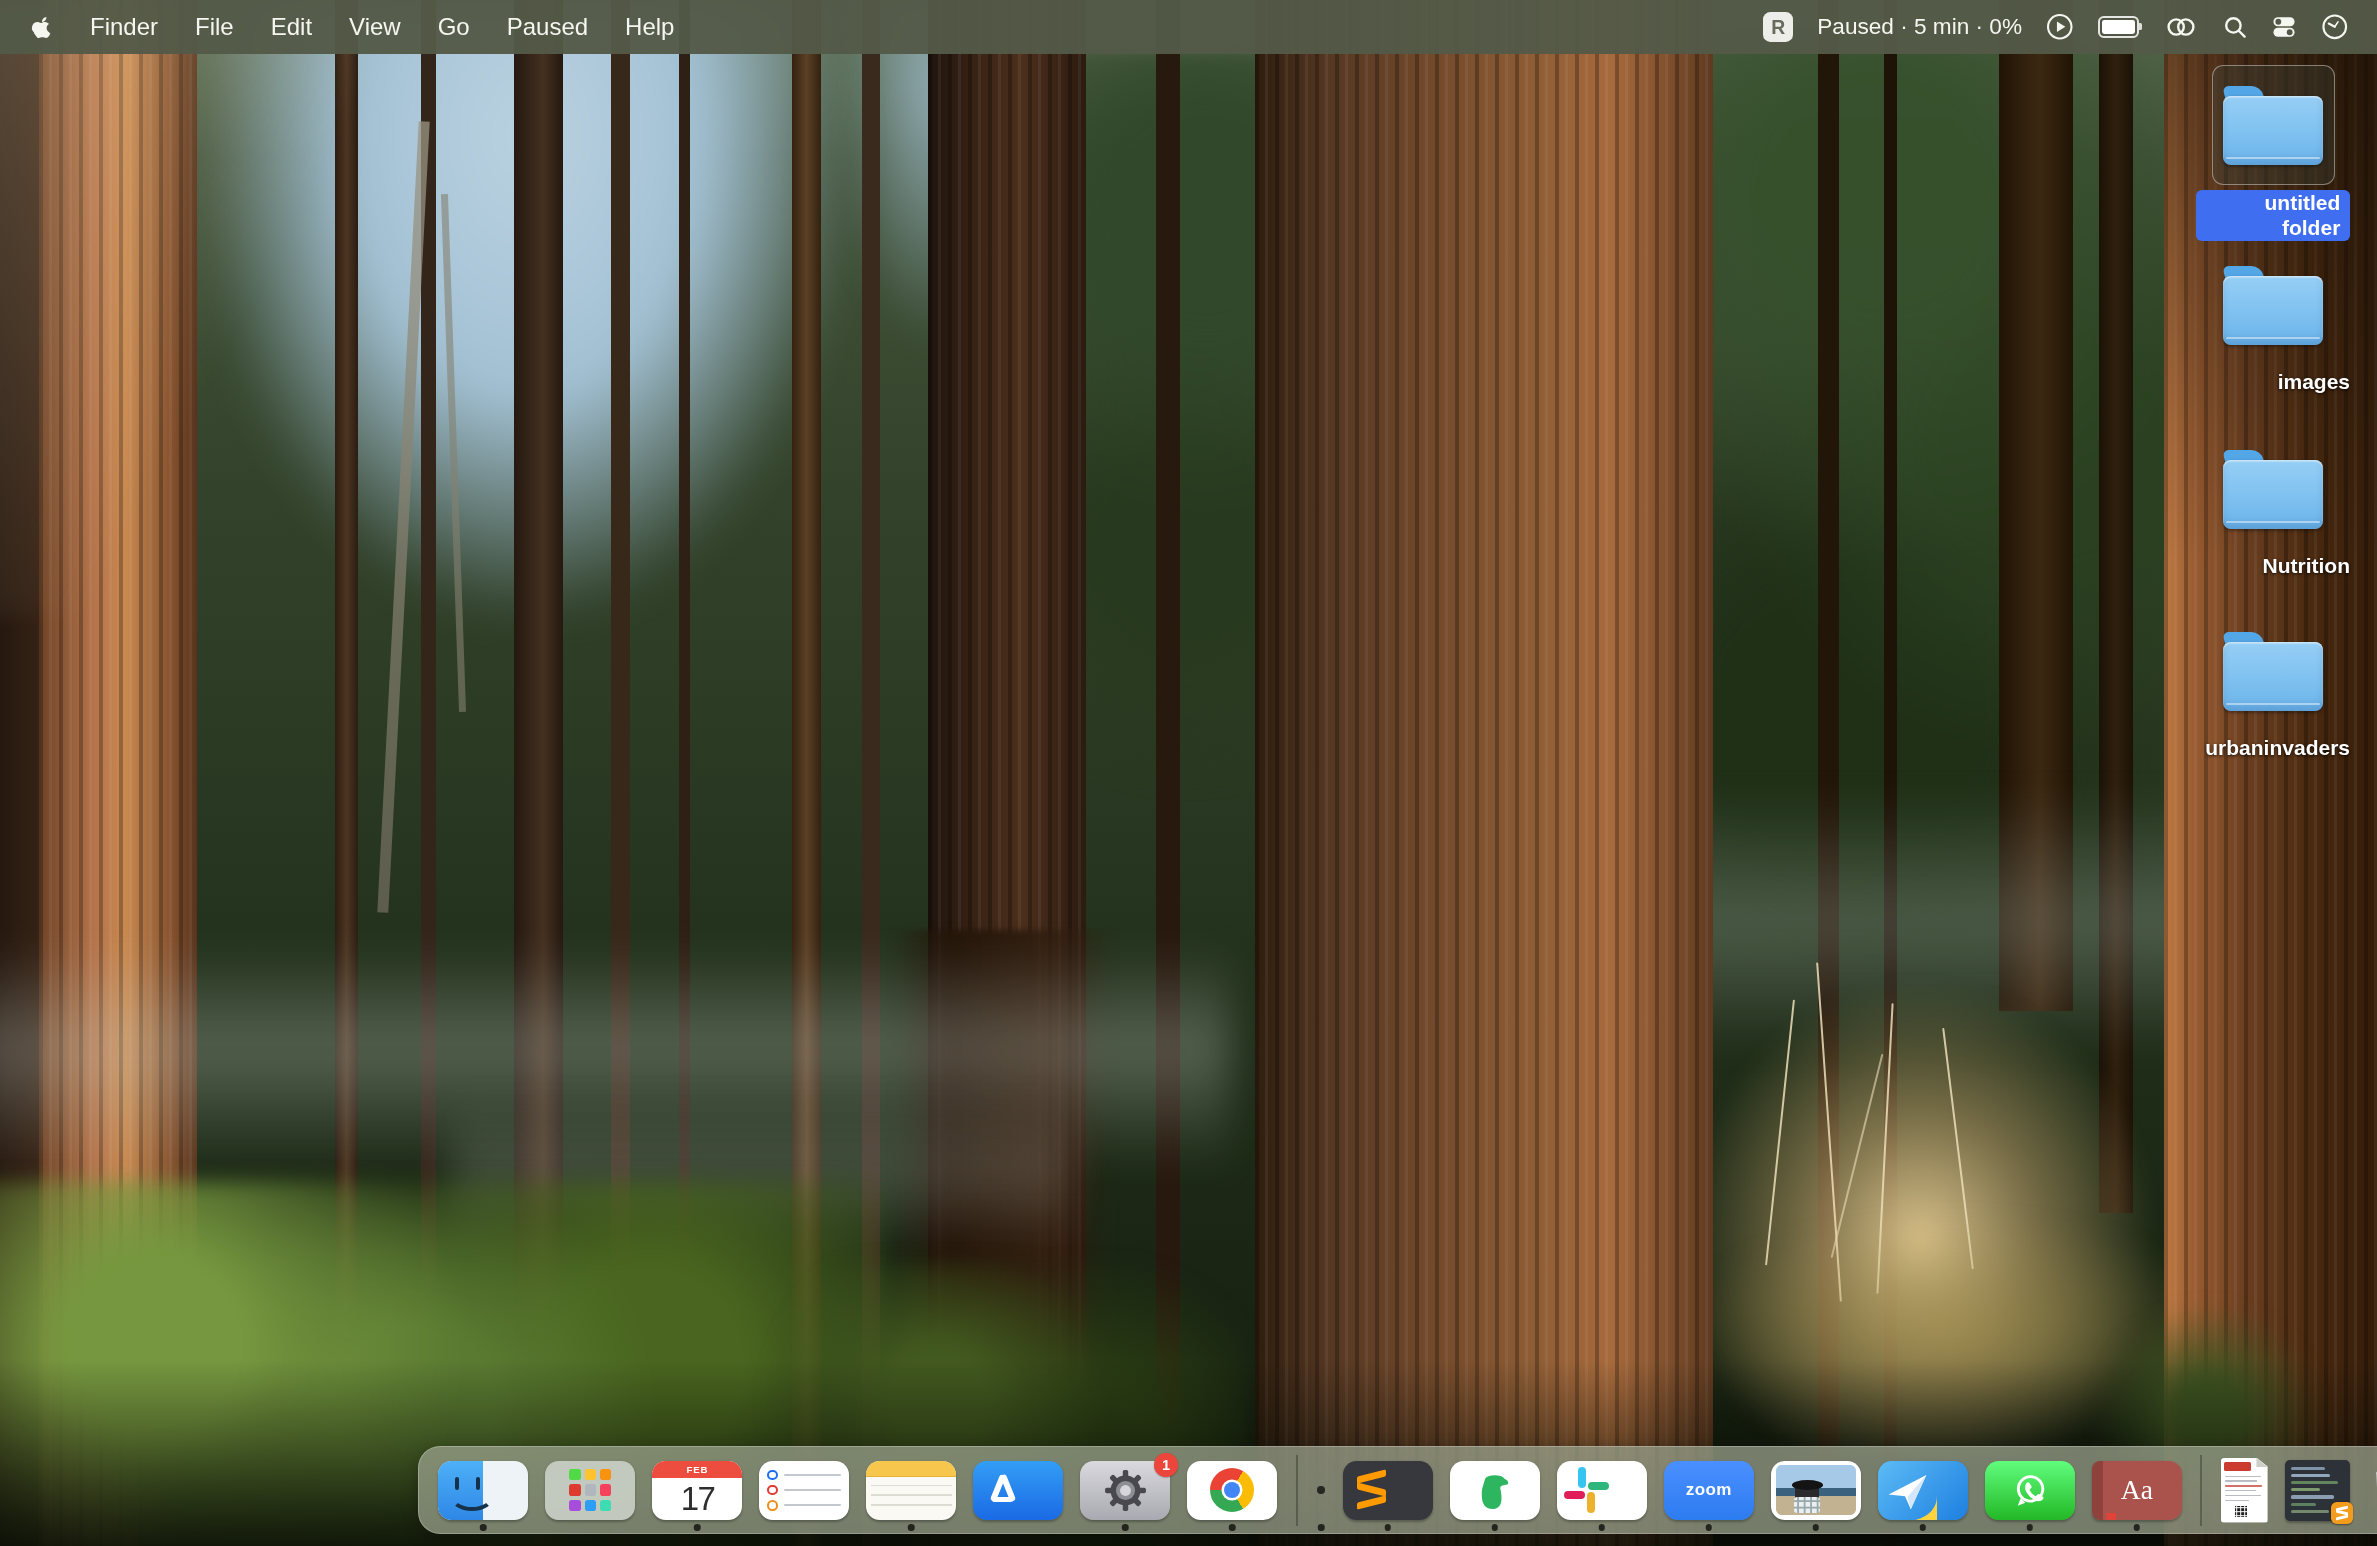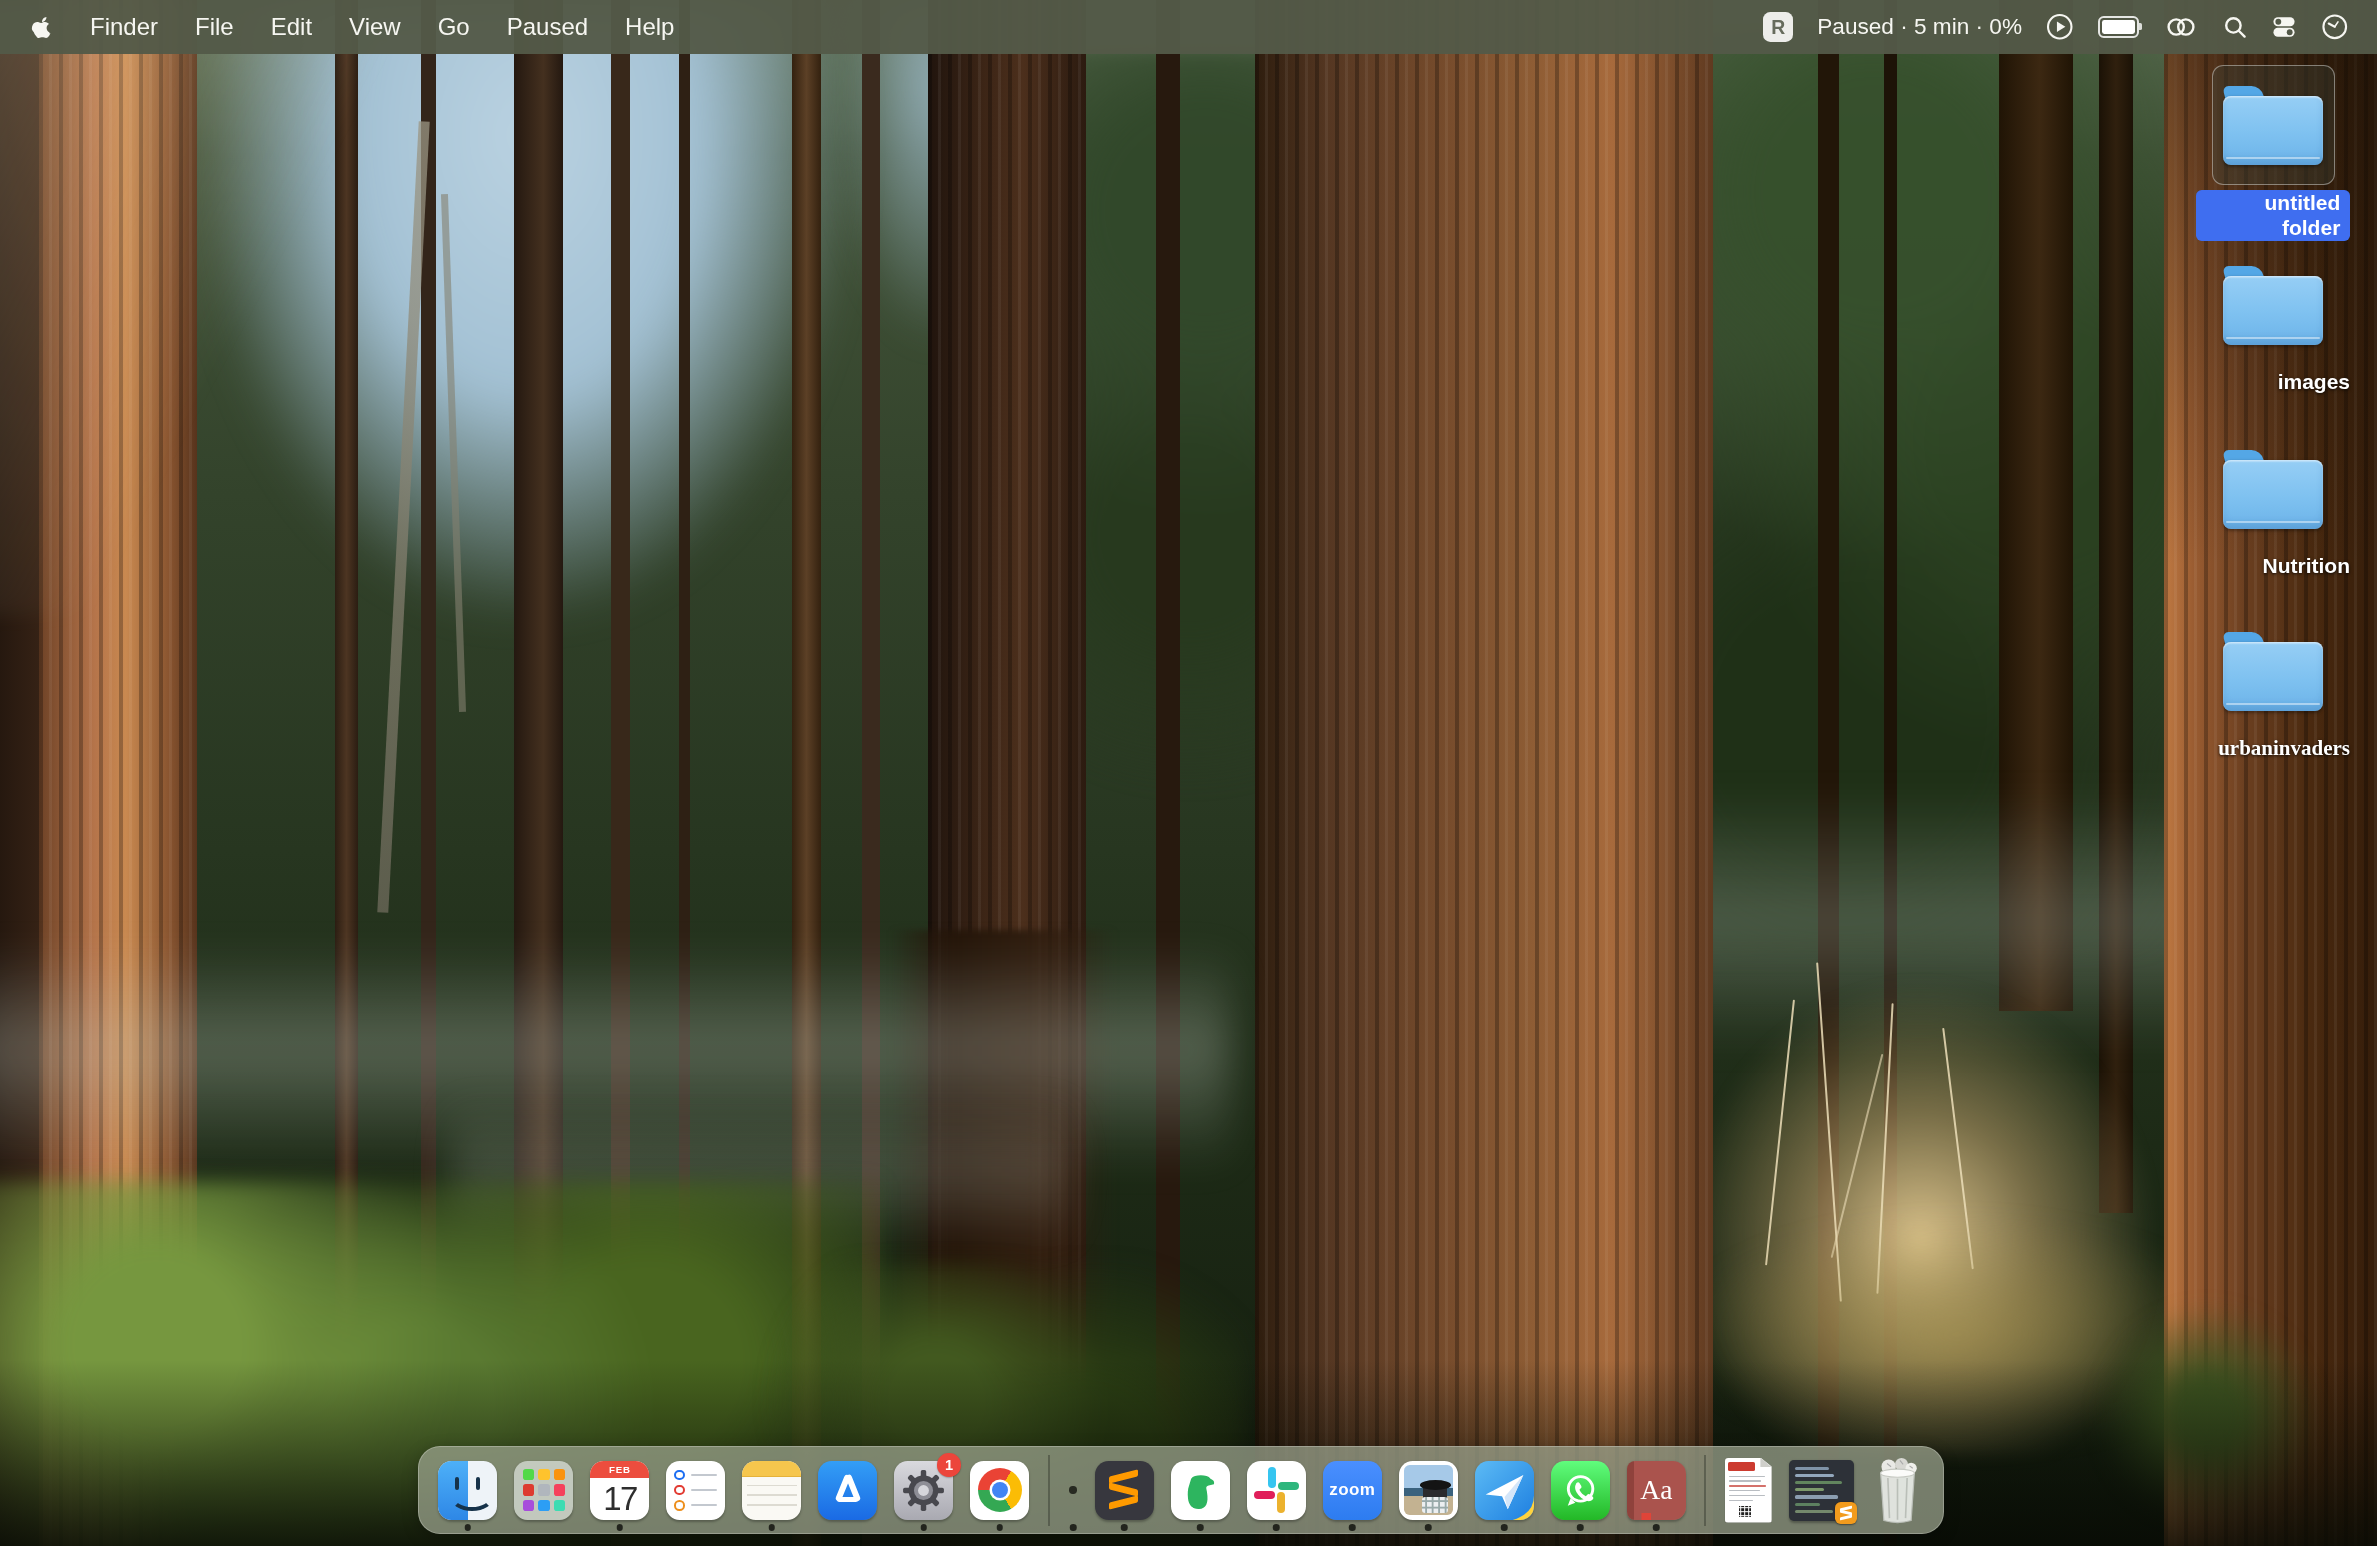--- a/index.html
+++ b/index.html
@@ -103,21 +103,21 @@
       box-shadow:inset 0 1.6px 1.6px rgba(255,255,255,.55),inset 0 -5.7px 7.3px rgba(20,80,140,.18),0 1.6px 3.2px rgba(0,0,0,.35);}
   .fold .fbody::after{content:"";position:absolute;left:3.2px;right:3.2px;bottom:5.7px;height:1.6px;background:rgba(255,255,255,.45);border-radius:1.6px;}
   .flabel{display:inline-block;margin-top:4.9px;font-size:21px;font-weight:600;color:#fff;max-width:150px;
       text-shadow:0 0.8px 3.2px rgba(0,0,0,.85);line-height:1.15;}
   .fitem.sel .flabel{background:#3f6ef0;border-radius:5.7px;padding:1.6px 9.7px;text-shadow:none;}
 
   
   .dock{position:absolute;left:418px;bottom:12px;height:86px;display:inline-flex;align-items:center;gap:17px;
       padding:0 19.4px;background:rgba(155,163,142,.74);border:1.2px solid rgba(255,255,255,.25);
       border-radius:22px;box-shadow:0 4.9px 16px rgba(0,0,0,.25);z-index:40;}
-  .di{position:relative;width:59px;height:59px;flex:0 0 auto;cursor:pointer;}
+  .di{position:relative;width:59px;height:59px;flex:0 0 auto;cursor:pointer;padding-left:31px;}
   .di.running::after{content:"";position:absolute;left:50%;transform:translateX(-50%);bottom:-11.3px;width:6.5px;height:6.5px;border-radius:50%;background:#22241d;}
   .appic{position:absolute;inset:0;border-radius:13.7px;box-shadow:0 1.6px 2.4px rgba(0,0,0,.28);overflow:hidden;}
   .dsep{width:1.6px;height:71px;background:rgba(45,50,40,.42);flex:0 0 auto;margin:0 1.6px;}
   .badge{position:absolute;top:-7.3px;right:-7.3px;width:23.5px;height:23.5px;border-radius:50%;background:#ec453b;color:#fff;
       font-size:14.6px;font-weight:700;display:flex;align-items:center;justify-content:center;z-index:3;box-shadow:0 0.8px 1.6px rgba(0,0,0,.3);}
   
   .finder{background:#eef3f8;}
   .finder .half{position:absolute;top:0;bottom:0;left:0;width:50%;background:linear-gradient(180deg,#4db0f8,#2e87e6);}
   .finder .eye{position:absolute;top:16px;width:4px;height:13px;border-radius:2.4px;background:#16324a;}
   .finder .smile{position:absolute;left:11.3px;top:21px;width:36px;height:21px;border:4px solid transparent;border-bottom-color:#16324a;border-radius:50%;}
@@ -347,21 +347,21 @@
     </div>
     <div class="fitem" style="top:429px;">
       <div class="ibox">
           <div class="fold">
             <div class="tab"></div>
             <div class="fbody"></div>
           </div>
         </div>
       <span class="flabel">Nutrition</span>
     </div>
-    <div class="fitem" style="top:611px;font-family:Liberation Serif, serif;">
+    <div class="fitem" style="top:611px;">
       <div class="ibox">
           <div class="fold">
             <div class="tab"></div>
             <div class="fbody"></div>
           </div>
         </div>
       <span class="flabel">urbaninvaders</span>
     </div>
   </div>
 

